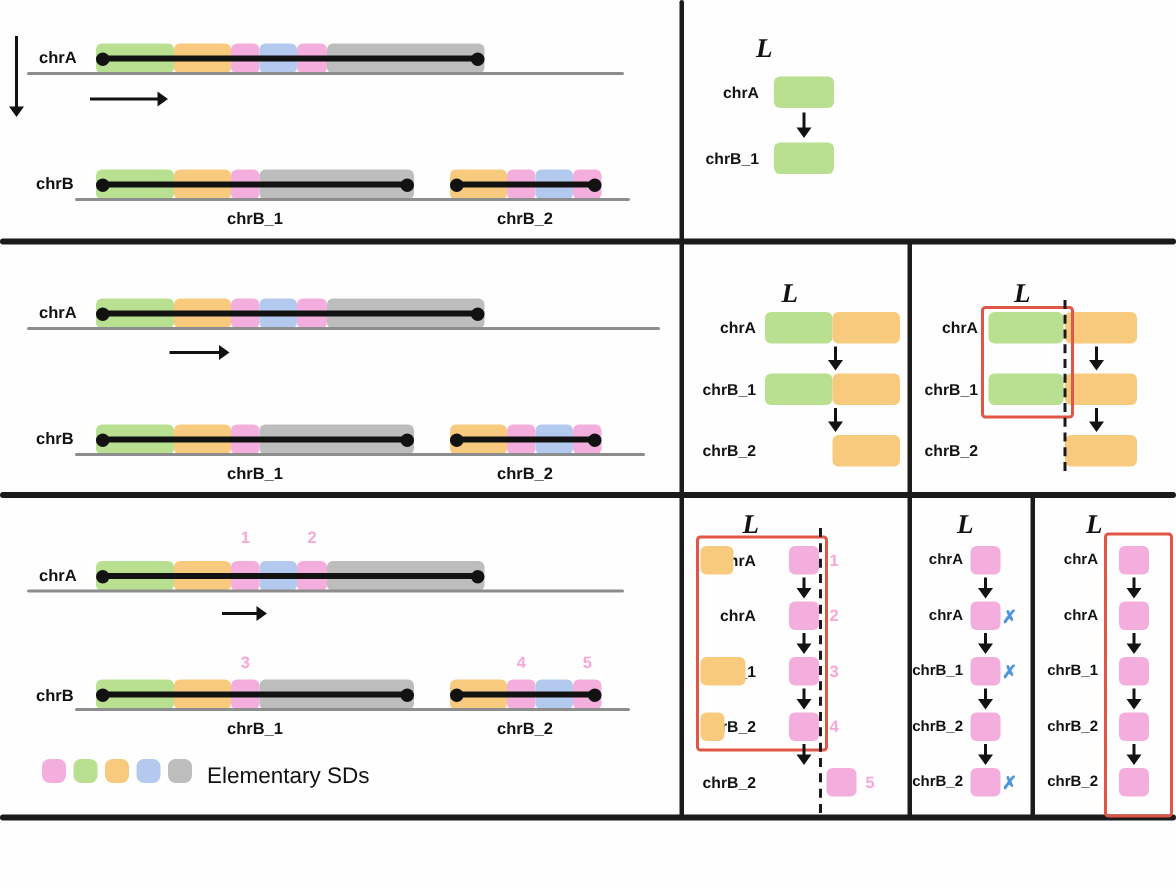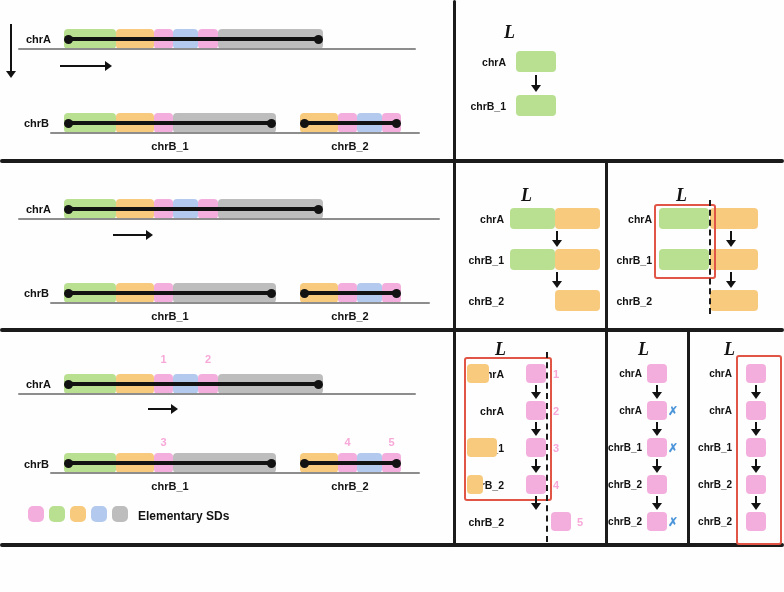--- a/index.html
+++ b/index.html
@@ -23,21 +23,21 @@
   .arrow-down .shaft{left:4px;top:0;width:2px;background:#121212}
   .arrow-down .head{left:0;bottom:0;width:0;height:0;border-left:5px solid transparent;border-right:5px solid transparent;border-top:7px solid #121212}
   .arrow-right{height:10px}
   .arrow-right i{display:block;position:absolute}
   .arrow-right .shaft{top:4px;left:0;height:2px;background:#121212}
   .arrow-right .head{top:0;right:0;width:0;height:0;border-top:5px solid transparent;border-bottom:5px solid transparent;border-left:7px solid #121212}
   .redbox{border:2.5px solid #e05545;border-radius:3px}
   .dash{border-left:2.5px dashed #1a1a1a;width:0}
   .xmark{font-weight:700;font-size:12px;color:#4d96d9;white-space:nowrap}
   .swatch{width:16px;height:16px;border-radius:5px}
-  .legend-text{font-weight:700;font-size:12px;color:#121212;white-space:nowrap}
+  .legend-text{font-weight:400;font-size:15px;color:#121212;white-space:nowrap}
 </style>
 </head>
 <body>
 
 <div id="fig">
   <div class="abs legend-text" style="left:138px;top:509px">Elementary SDs</div>
 <div class="abs divider" style="left: 0px; top: 159px; width: 784px; height: 4px;"></div>
     <div class="abs divider" style="left: 0px; top: 328px; width: 784px; height: 4px;"></div>
     <div class="abs divider" style="left: 0px; top: 543px; width: 784px; height: 4px;"></div>
     <div class="abs divider" style="left: 453px; top: 0px; width: 3px; height: 546px;"></div>

